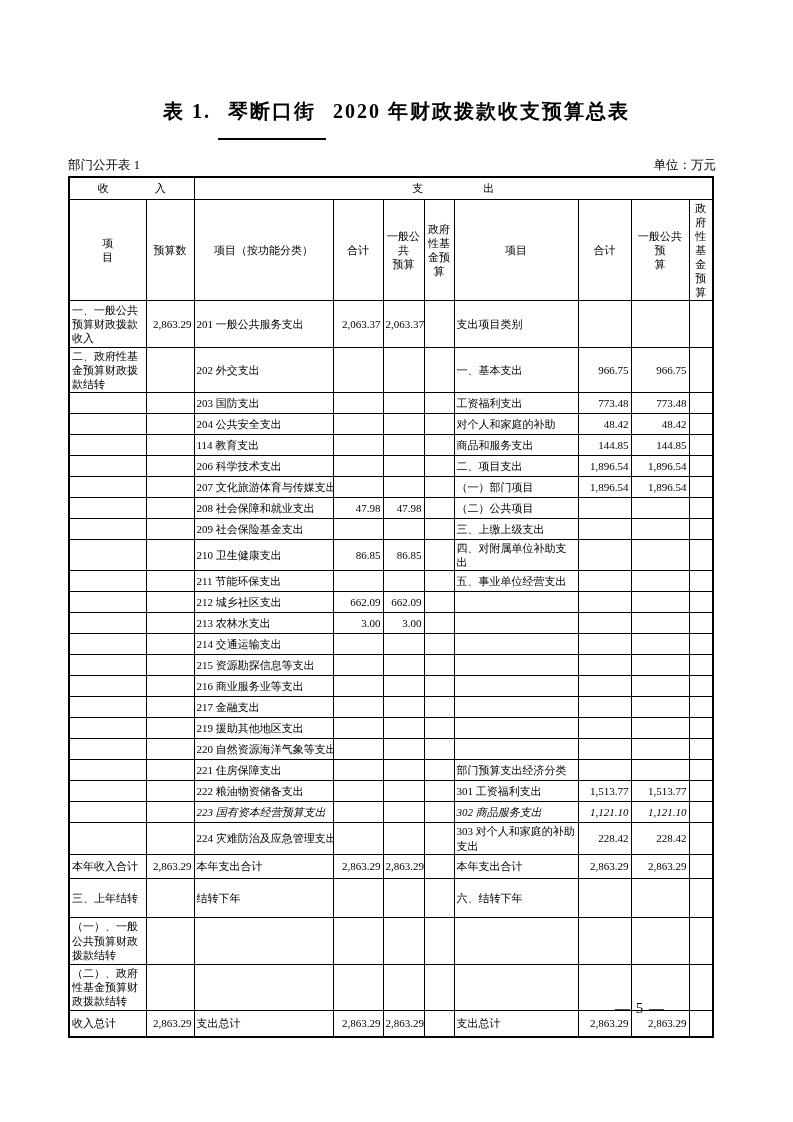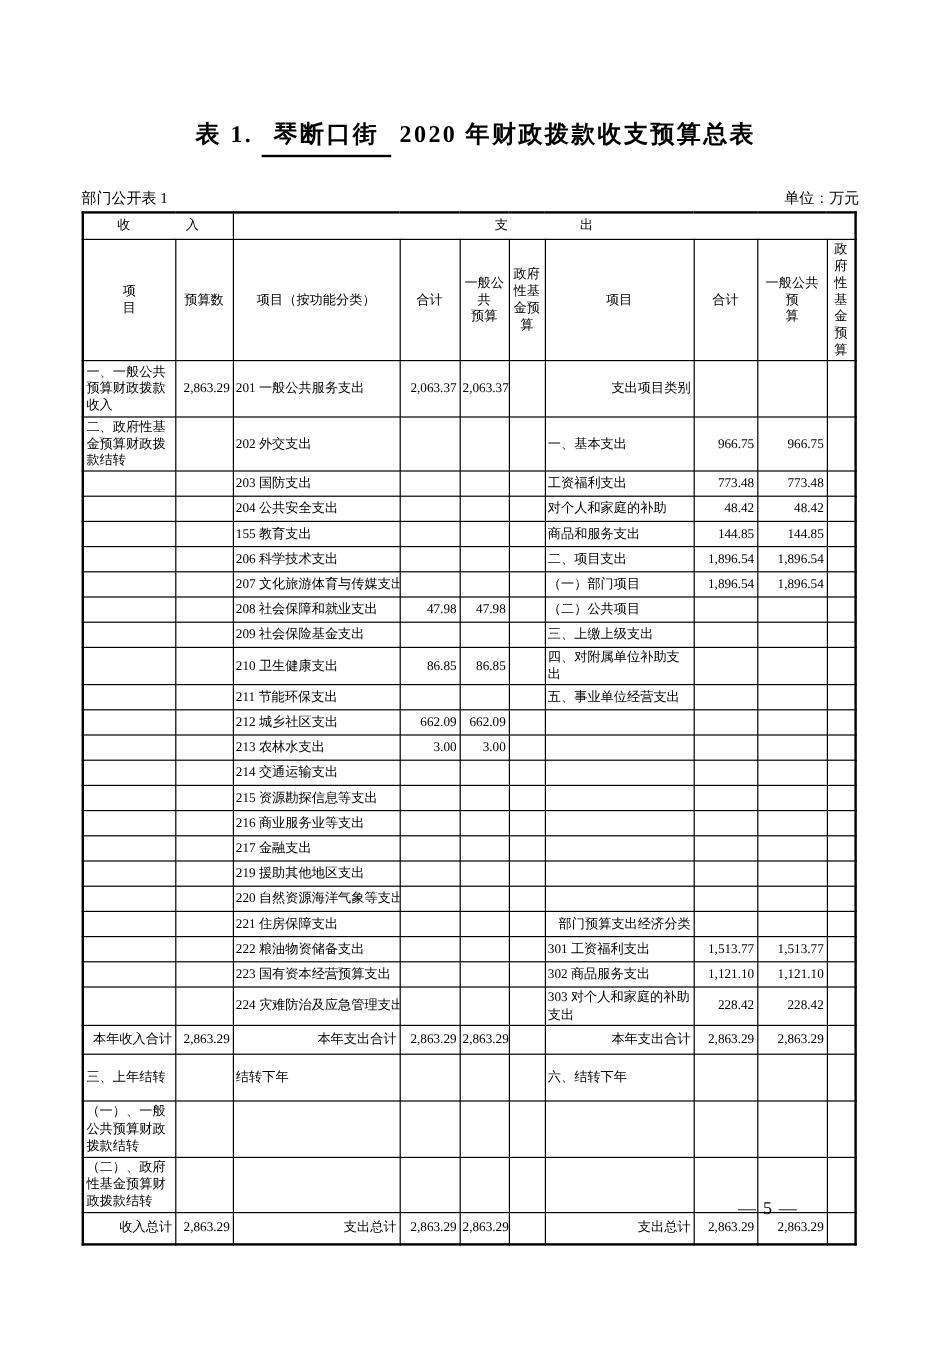--- a/index.html
+++ b/index.html
@@ -14,21 +14,21 @@
   }
   .doc-title {
     margin-top:98px;
     text-align:center;
     font-size:20px;
     letter-spacing:2px;
     font-weight:bold;
   }
   .doc-title .u {
     border-bottom:2px solid #000;
-    padding:0 10px 6px 10px;
+    padding:0 10px 16px 10px;
   }
   .meta-row {
     width:648px;
     margin:32px 0 2px 68px;
     display:flex;
     justify-content:space-between;
     font-size:12.5px;
   }
   table.budget {
     border-collapse:collapse;
@@ -47,21 +47,21 @@
     padding:1px 2px;
   }
   th.hdr { text-align:center; white-space:pre-line; font-size:11.5px; }
   th.hdr-narrow { font-size:10.5px; line-height:1.12; padding:0; }
   .sect-cell { text-align:center; }
   .sect-spread { display:flex; justify-content:center; }
   .gap-income { gap:46px; }
   .gap-exp { gap:60px; }
   td.al-left   { text-align:left; padding-left:3px; }
   td.al-right  { text-align:right; padding-right:3px; }
-  td.al-center { text-align:right; }
+  td.al-center { text-align:left; }
   td.ind1 { padding-left:15px; }
   td.ind2 { padding-left:27px; }
   td.col0 { font-size:11px; }
   td.col2 { font-size:10.5px; white-space:nowrap; }
   td.col6 { font-size:11px; }
   .page-number {
     position:absolute;
     top:1000px; left:595px;
     width:90px;
     text-align:center;
@@ -180,21 +180,21 @@
           <td class="col4 al-right"></td>
           <td class="col5 al-right"></td>
           <td class="col6 al-left ind1">对个人和家庭的补助</td>
           <td class="col7 al-right">48.42</td>
           <td class="col8 al-right">48.42</td>
           <td class="col9 al-right"></td>
         </tr>
         <tr style="height: 21px;">
           <td class="col0 al-left"></td>
           <td class="col1 al-right"></td>
-          <td class="col2 al-left">155 教育支出</td>
+          <td class="col2 al-left">114 教育支出</td>
           <td class="col3 al-right"></td>
           <td class="col4 al-right"></td>
           <td class="col5 al-right"></td>
           <td class="col6 al-left ind1">商品和服务支出</td>
           <td class="col7 al-right">144.85</td>
           <td class="col8 al-right">144.85</td>
           <td class="col9 al-right"></td>
         </tr>
         <tr style="height: 21px;">
           <td class="col0 al-left"></td>
@@ -381,21 +381,21 @@
           <td class="col1 al-right"></td>
           <td class="col2 al-left">222 粮油物资储备支出</td>
           <td class="col3 al-right"></td>
           <td class="col4 al-right"></td>
           <td class="col5 al-right"></td>
           <td class="col6 al-left">301 工资福利支出</td>
           <td class="col7 al-right">1,513.77</td>
           <td class="col8 al-right">1,513.77</td>
           <td class="col9 al-right"></td>
         </tr>
-        <tr style="height: 21px;">
+        <tr style="height: 21px; font-style: italic;">
           <td class="col0 al-left"></td>
           <td class="col1 al-right"></td>
           <td class="col2 al-left">223 国有资本经营预算支出</td>
           <td class="col3 al-right"></td>
           <td class="col4 al-right"></td>
           <td class="col5 al-right"></td>
           <td class="col6 al-left">302 商品服务支出</td>
           <td class="col7 al-right">1,121.10</td>
           <td class="col8 al-right">1,121.10</td>
           <td class="col9 al-right"></td>

